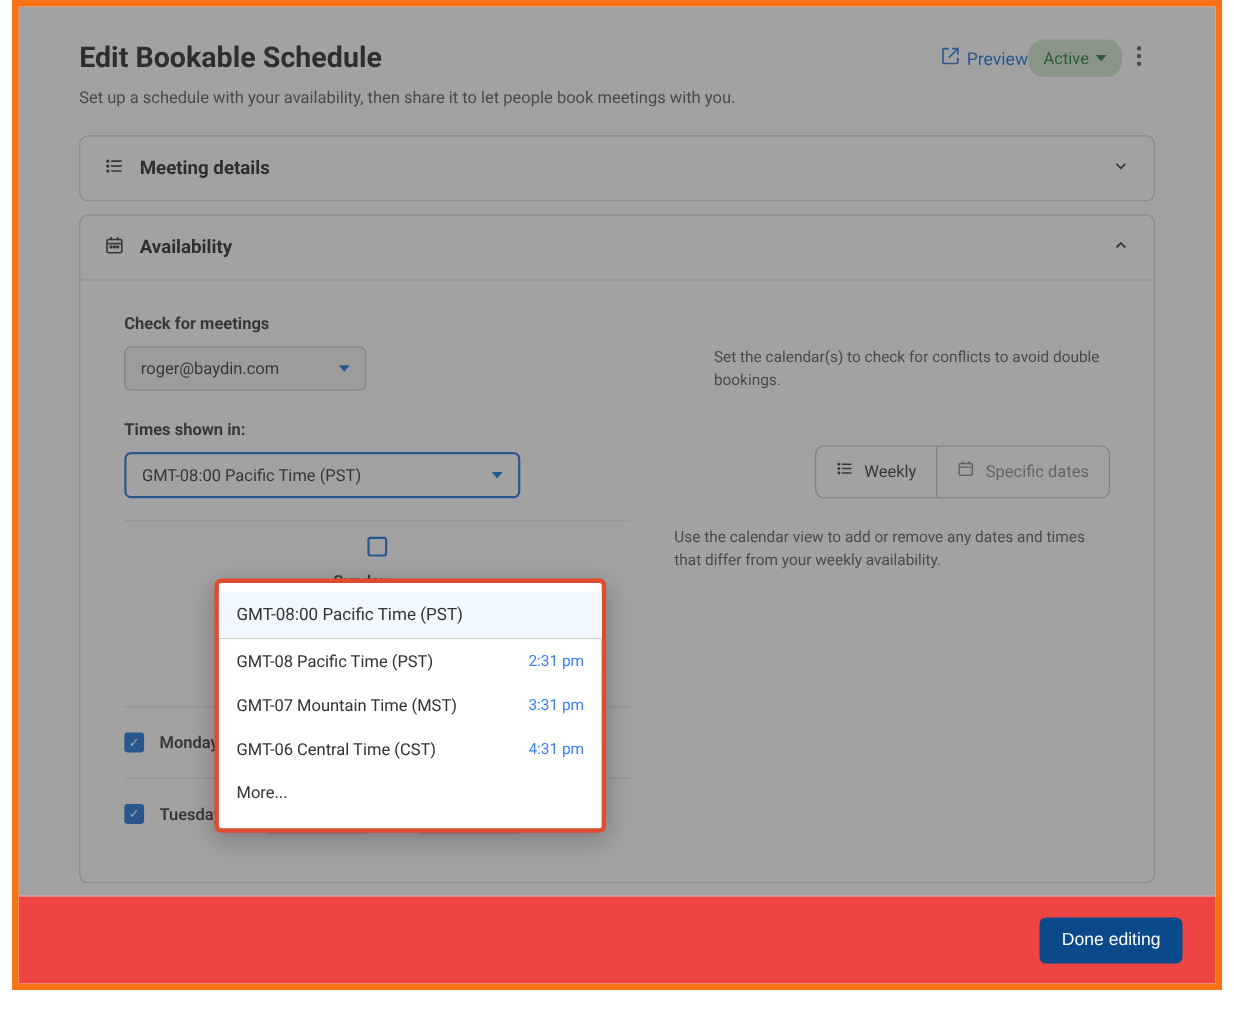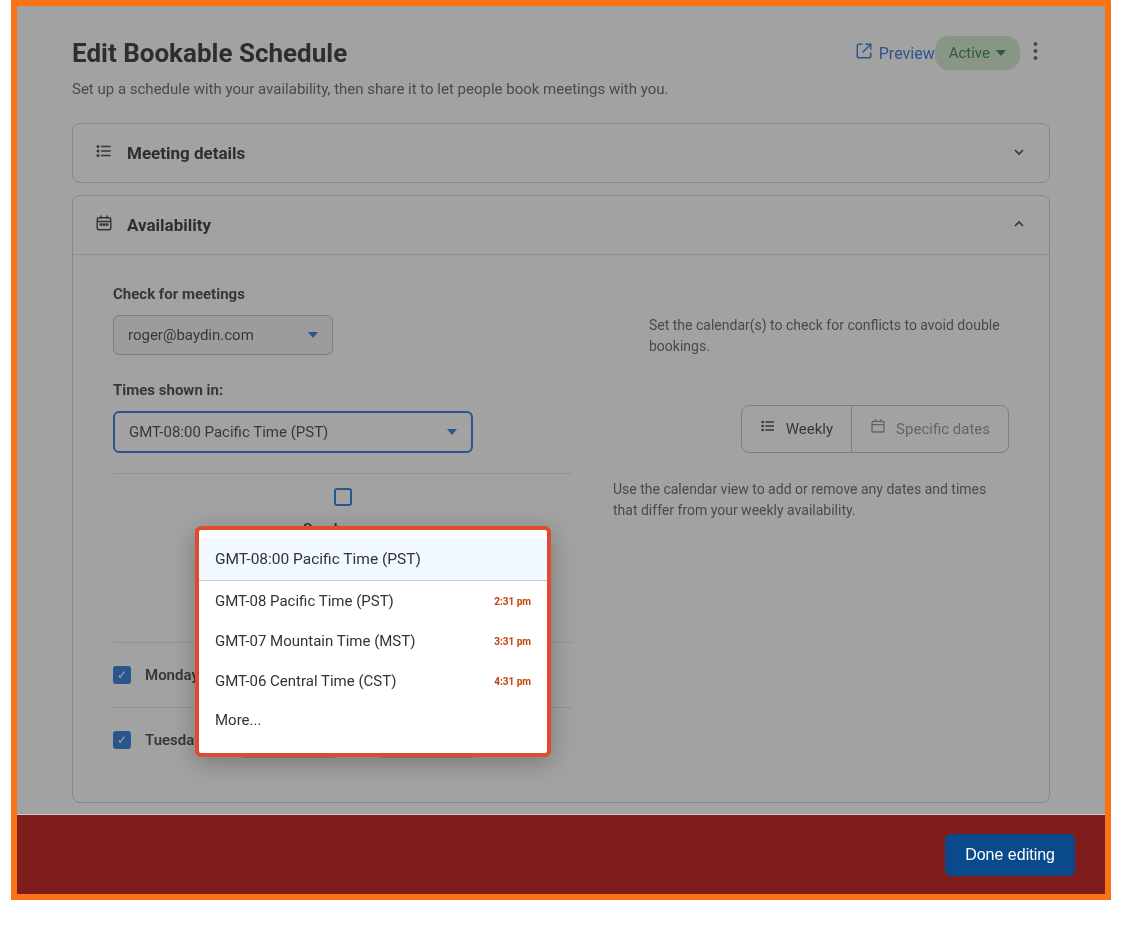--- a/index.html
+++ b/index.html
@@ -177,29 +177,29 @@
     border-bottom: 1px solid #ccc;
     background: #f2f8ff;
   }
   .opt-row {
     display: flex; justify-content: space-between; align-items: center;
     padding: 11px 16px;
     font-size: 15px;
     cursor: pointer;
   }
   .opt-label { color: #333; }
-  .opt-time { color: #c2410c; font-size: 10px; font-weight: bold; }
+  .opt-time { color: #3b82f6; font-size: 14px; }
   .opt-more { padding: 10px 16px; font-size: 15px; color: #333; cursor: pointer;}
   
   
   .footer {
     position: absolute;
     left: 0; right: 0; bottom: 0;
     height: 80px;
-    background: #7f1d1d;
+    background: #ef4444;
     border-top: 1px solid #ccc;
     display: flex;
     justify-content: flex-end;
     align-items: center;
     padding: 4px 30px;
     z-index: 20;
     margin-top: 36px;
   }
   .primary-btn {
     background: #0b4a8a;

